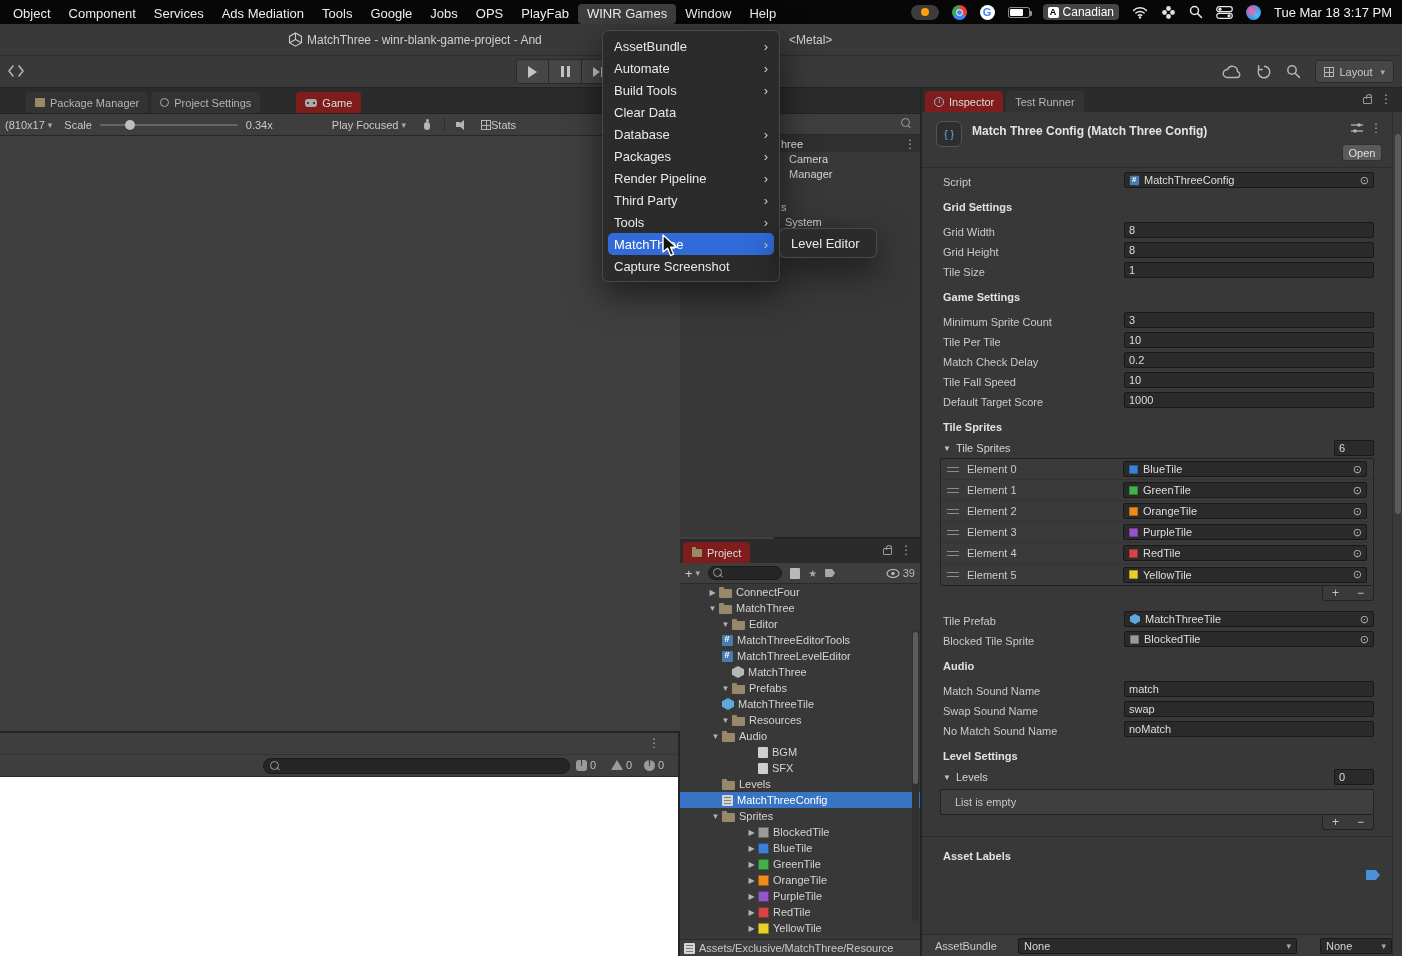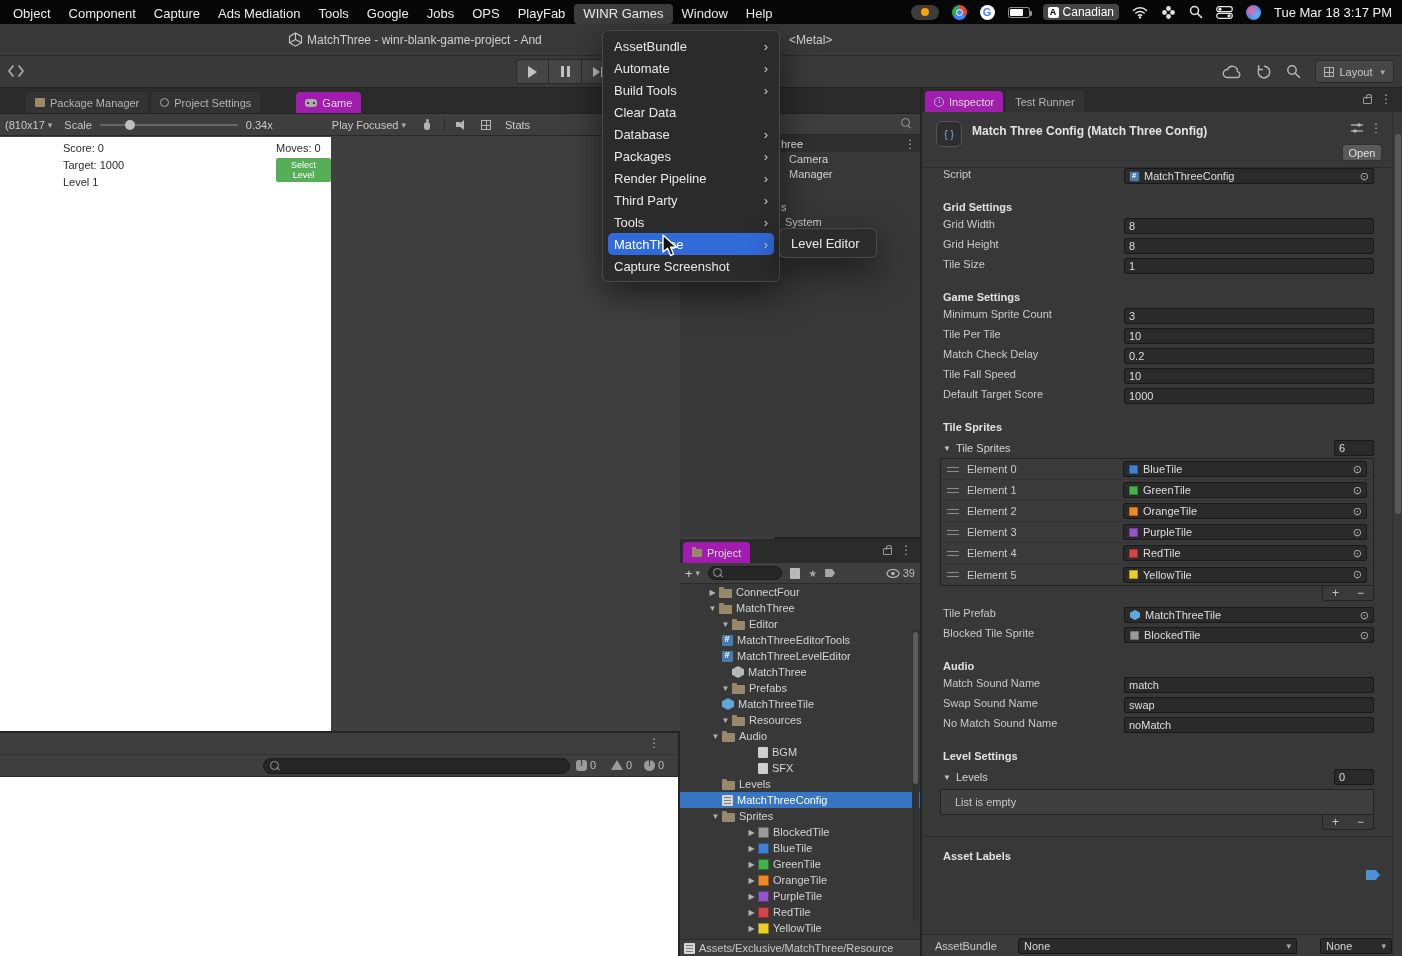--- a/index.html
+++ b/index.html
@@ -48,21 +48,21 @@
 .grid-ic::before{content:"";position:absolute;left:0;right:0;top:4px;height:1px;background:#b5b5b5}
 .grid-ic::after{content:"";position:absolute;top:0;bottom:0;left:4px;width:1px;background:#b5b5b5}
 .dd-arrow::after{content:"▾";font-size:9px;color:#aaa;margin-left:3px}
 
 
 .kebab{color:#b0b0b0;font-size:12px;line-height:1}
 .kebab::after{content:"⋮"}
 .lock-ic{width:9px;height:7px;border:1px solid #9a9a9a;border-radius:1px;position:relative;display:inline-block}
 .lock-ic::before{content:"";position:absolute;left:1.5px;top:-4px;width:4px;height:4px;border:1px solid #9a9a9a;border-bottom:none;border-radius:3px 3px 0 0}
 .tab{height:21px;padding:0 9px;display:flex;align-items:center;gap:5px;color:#b5b5b5;font-size:11px;background:#333333;border-radius:4px 4px 0 0;margin-left:3px;white-space:nowrap}
-.tab[data-active="true"]{background:#a21caf;color:#dddddd}
+.tab[data-active="true"]{background:#7f1d1d;color:#dddddd}
 .tabicon{display:none}
 .tabicon[data-icon]{display:inline-block}
 .tabicon[data-icon="package"]{width:10px;height:9px;background:#9a8b66;border-radius:1px}
 .tabicon[data-icon="settings"]{width:9px;height:9px;border:1.5px solid #ababab;border-radius:50%}
 .tabicon[data-icon="game"]{width:12px;height:8px;background:#ababab;border-radius:3px;position:relative}
 .tabicon[data-icon="game"]::before{content:"";position:absolute;left:2px;top:3px;width:2px;height:2px;background:#3e3e3e}
 .tabicon[data-icon="game"]::after{content:"";position:absolute;right:2px;top:3px;width:2px;height:2px;background:#3e3e3e}
 .tabicon[data-icon="info"]{width:10px;height:10px;border:1px solid #9fb6c8;border-radius:50%;position:relative}
 .tabicon[data-icon="info"]::after{content:"i";position:absolute;left:3.2px;top:-2px;font-size:8px;color:#9fb6c8;font-family:"Liberation Serif",serif}
 .tabicon[data-icon="project"]{width:10px;height:8px;background:#9a8b66;border-radius:0 1px 1px 1px;position:relative;margin-top:1px}
@@ -94,21 +94,21 @@
 .scale-val{width:34px}
 .focus-dd{margin-left:52px;display:flex;align-items:center;white-space:nowrap}
 .bug-ic{margin-left:14px;width:14px;height:12px;position:relative}
 .bug-ic::before{content:"";position:absolute;left:4px;top:3px;width:6px;height:8px;background:#b5b5b5;border-radius:3px}
 .bug-ic::after{content:"";position:absolute;left:5.5px;top:0;width:3px;height:3px;background:#b5b5b5;border-radius:50%}
 .vsep{width:1px;height:14px;background:#2d2d2d;margin:0 10px}
 .speaker-ic{width:14px;height:12px;position:relative}
 .speaker-ic::before{content:"";position:absolute;left:1px;top:3.5px;width:4px;height:5px;background:#b5b5b5}
 .speaker-ic::after{content:"";position:absolute;left:3px;top:1px;border-right:6px solid #b5b5b5;border-top:5px solid transparent;border-bottom:5px solid transparent}
 .gv-grid{margin-left:12px}
-.stats-lbl{margin-left:14px;color:#c9c9c9}
+.stats-lbl{color:#c9c9c9}
 .game-view{position:absolute;left:0;top:49px;width:331px;height:594px;background:#ffffff;color:#2b2b2b}
 .hud-score{position:absolute;left:63px;top:5px}
 .hud-target{position:absolute;left:63px;top:22px}
 .hud-level{position:absolute;left:63px;top:39px}
 .hud-moves{position:absolute;left:276px;top:5px}
 .select-level-btn{position:absolute;left:276px;top:21px;background:#56ae57;color:#fff;font-size:9px;padding:2px 5px;border:none;border-radius:2px;font-family:inherit}
 
 
 .hier-panel{position:absolute;left:680px;top:88px;width:240px;height:449px;background:#383838}
 .hier-tabstrip{height:26px;background:#2b2b2b;border-bottom:1px solid #232323}
@@ -174,21 +174,21 @@
 .insp-tabstrip .lock-ic{position:absolute;right:30px;top:9px}
 .insp-tabstrip .kebab{position:absolute;right:10px;top:5px}
 .insp-body{position:absolute;left:0;top:24px;right:10px;bottom:22px;overflow:hidden}
 .insp-header{height:56px;border-bottom:1px solid #2c2c2c;position:relative}
 .cfg-badge{position:absolute;left:14px;top:9px;width:26px;height:26px;border-radius:6px;background:#2e2e2e;border:1px solid #555;color:#6db3f2;font-size:10px;display:flex;align-items:center;justify-content:center}
 .cfg-badge::after{content:"{ }"}
 .insp-title{position:absolute;left:50px;top:12px;font-weight:bold;font-size:12px;color:#e3e3e3;white-space:nowrap}
 .presets-ic{position:absolute;right:28px;top:10px}
 .insp-header .kebab{position:absolute;right:10px;top:10px}
 .open-btn{position:absolute;right:10px;top:32px;width:40px;height:17px;background:#5a5a5a;border:1px solid #303030;border-radius:3px;color:#e0e0e0;font-size:11px;font-family:inherit;display:flex;align-items:center;justify-content:center}
-.prop-row{display:flex;align-items:flex-start;height:20px;padding-left:21px}
+.prop-row{display:flex;align-items:flex-end;height:20px;padding-left:21px}
 .prop-label{width:181px;flex:none;white-space:nowrap;overflow:hidden;color:#cacaca}
 .prop-field{flex:1;margin-right:18px;height:16px;background:#2a2a2a;border:1px solid #191919;border-radius:2px;display:flex;align-items:center;padding:0 4px;gap:3px;color:#dedede;white-space:nowrap;overflow:hidden}
 .picker{margin-left:auto;color:#b8b8b8;font-size:11px;line-height:1;flex:none}
 .picker::after{content:"⊙"}
 .section-title{height:22px;margin-top:8px;display:flex;align-items:center;padding-left:21px;font-weight:bold;color:#e2e2e2}
 .foldout-row{height:20px;display:flex;align-items:center;padding-left:21px;color:#d5d5d5}
 .caret{margin-right:5px;font-size:8px;color:#c2c2c2}
 .caret::after{content:"▼"}
 .size-field{margin-left:auto;margin-right:18px;width:40px;height:16px;background:#2a2a2a;border:1px solid #191919;border-radius:2px;display:flex;align-items:center;padding:0 4px;color:#dedede}
 .relist{margin:0 18px;border:1px solid #222;background:#3a3a3a;border-radius:2px}
@@ -225,21 +225,21 @@
 </style>
 </head>
 <body>
 
 <div id="screen">
 
   <div class="menubar">
     <div class="mb-left">
       <span class="mb-item">Object</span>
         <span class="mb-item">Component</span>
-        <span class="mb-item">Capture</span>
+        <span class="mb-item">Services</span>
         <span class="mb-item">Ads Mediation</span>
         <span class="mb-item">Tools</span>
         <span class="mb-item">Google</span>
         <span class="mb-item">Jobs</span>
         <span class="mb-item">OPS</span>
         <span class="mb-item">PlayFab</span>
         <span class="mb-item" data-active="true">WINR Games</span>
         <span class="mb-item">Window</span>
         <span class="mb-item">Help</span>
     </div>
@@ -348,27 +348,20 @@
         </span>
       <span class="scale-val">0.34x</span>
       <span class="focus-dd dd-arrow">
           <span>Play Focused</span>
         </span>
       <span class="bug-ic"></span>
       <span class="vsep"></span>
       <span class="speaker-ic"></span>
       <span class="grid-ic gv-grid"></span>
       <span class="stats-lbl">Stats</span>
-    </div>
-    <div class="game-view">
-      <span class="hud-score">Score: 0</span>
-      <span class="hud-target">Target: 1000</span>
-      <span class="hud-level">Level 1</span>
-      <span class="hud-moves">Moves: 0</span>
-      <button class="select-level-btn">Select Level</button>
     </div>
   </div>
 
   <div class="hier-panel">
     <div class="hier-tabstrip"></div>
     <div class="hier-toolbar">
       <span class="mag-ic mini-search"></span>
     </div>
     <div class="hier-scene-row"></div>
     <span class="hfrag hf0">hree</span>

